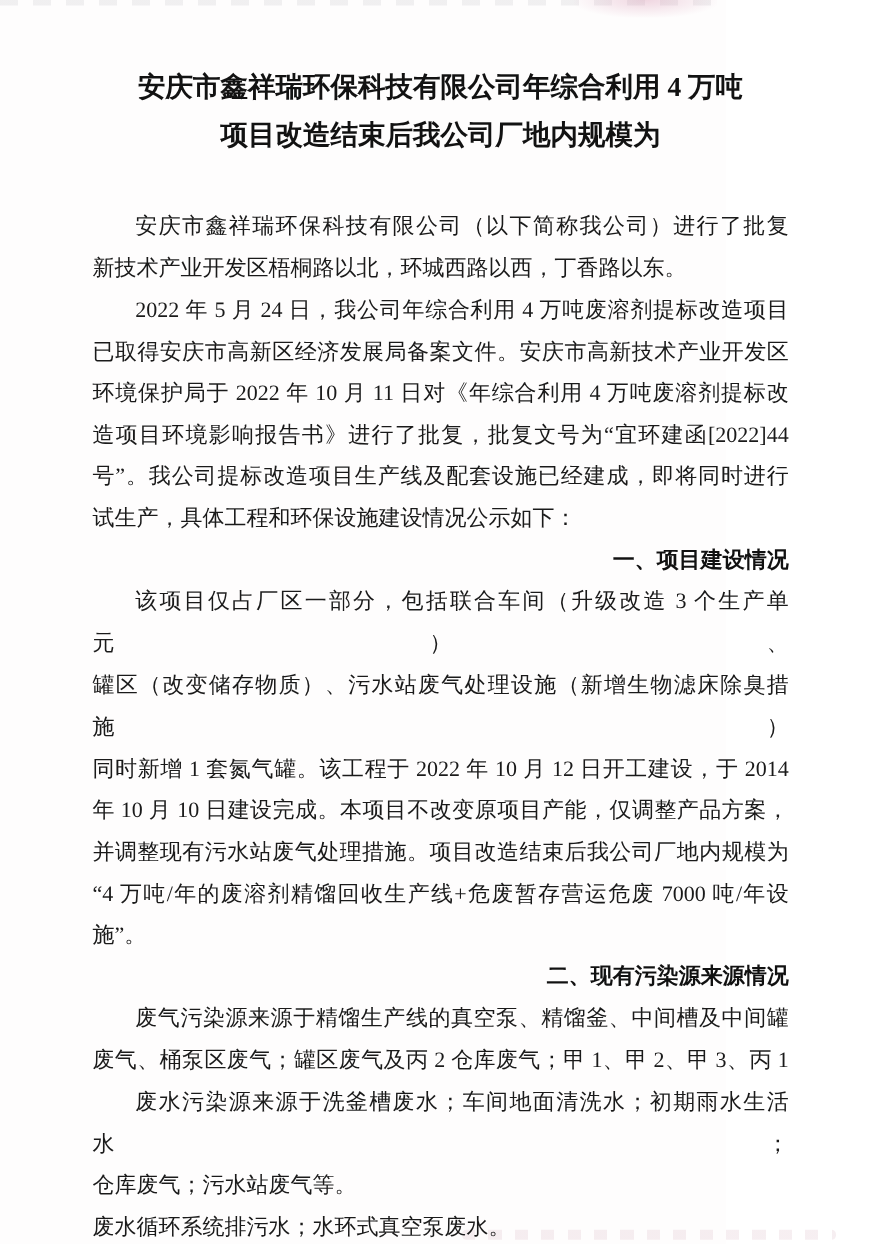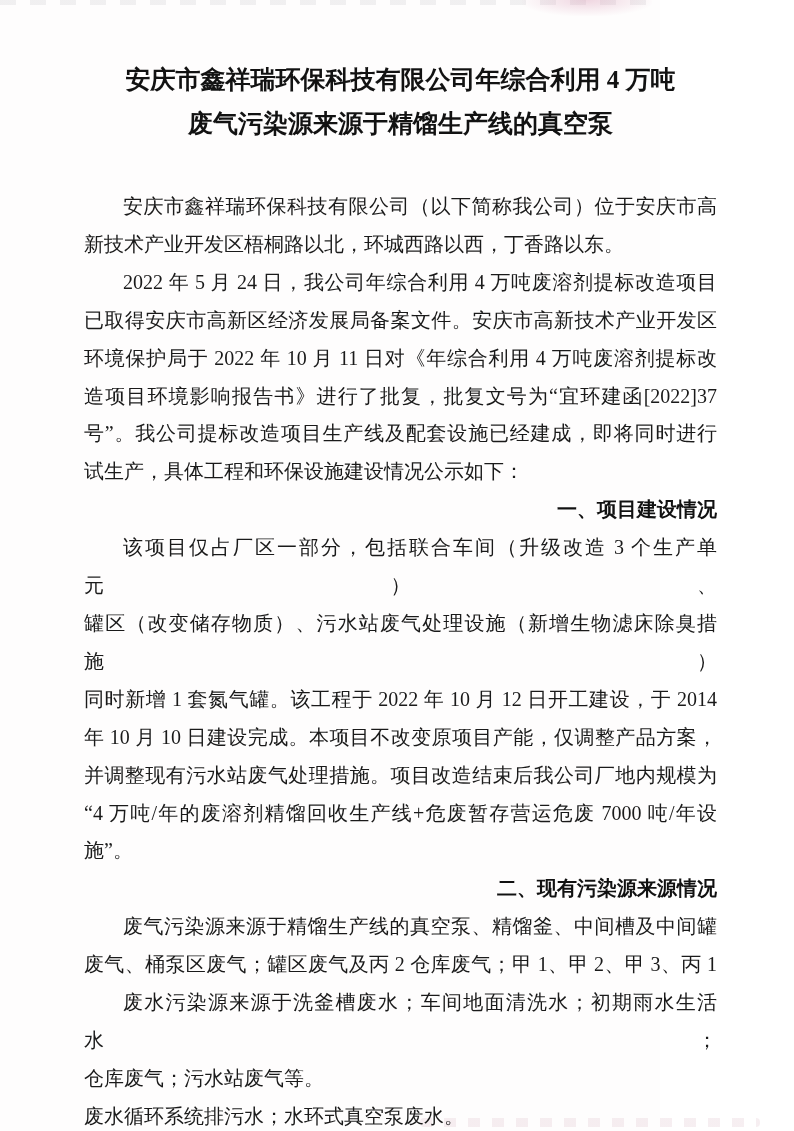--- a/index.html
+++ b/index.html
@@ -63,29 +63,29 @@
 <body>
 
 <div class="page">
   <div class="artifact-top"></div>
   <div class="artifact-top-right"></div>
   <div class="artifact-bottom"></div>
 
   <div class="content">
     <div class="title">
       <div>安庆市鑫祥瑞环保科技有限公司年综合利用 4 万吨</div>
-      <div>废气污染源来源于精馏生产线的真空泵</div>
+      <div>项目改造结束后我公司厂地内规模为</div>
     </div>
     <div class="doc-body">
-        <div class="line indent justify">安庆市鑫祥瑞环保科技有限公司（以下简称我公司）位于安庆市高</div>
+        <div class="line indent justify">安庆市鑫祥瑞环保科技有限公司（以下简称我公司）进行了批复</div>
         <div class="line">新技术产业开发区梧桐路以北，环城西路以西，丁香路以东。</div>
         <div class="line indent justify">2022 年 5 月 24 日，我公司年综合利用 4 万吨废溶剂提标改造项目</div>
         <div class="line justify">已取得安庆市高新区经济发展局备案文件。安庆市高新技术产业开发区</div>
         <div class="line justify">环境保护局于 2022 年 10 月 11 日对《年综合利用 4 万吨废溶剂提标改</div>
-        <div class="line justify">造项目环境影响报告书》进行了批复，批复文号为“宜环建函[2022]37</div>
+        <div class="line justify">造项目环境影响报告书》进行了批复，批复文号为“宜环建函[2022]44</div>
         <div class="line justify">号”。我公司提标改造项目生产线及配套设施已经建成，即将同时进行</div>
         <div class="line">试生产，具体工程和环保设施建设情况公示如下：</div>
         <div class="line indent bold">一、项目建设情况</div>
         <div class="line indent justify">该项目仅占厂区一部分，包括联合车间（升级改造 3 个生产单元）、</div>
         <div class="line justify">罐区（改变储存物质）、污水站废气处理设施（新增生物滤床除臭措施）</div>
         <div class="line justify">同时新增 1 套氮气罐。该工程于 2022 年 10 月 12 日开工建设，于 2014</div>
         <div class="line justify">年 10 月 10 日建设完成。本项目不改变原项目产能，仅调整产品方案，</div>
         <div class="line justify">并调整现有污水站废气处理措施。项目改造结束后我公司厂地内规模为</div>
         <div class="line justify">“4 万吨/年的废溶剂精馏回收生产线+危废暂存营运危废 7000 吨/年设</div>
         <div class="line">施”。</div>

